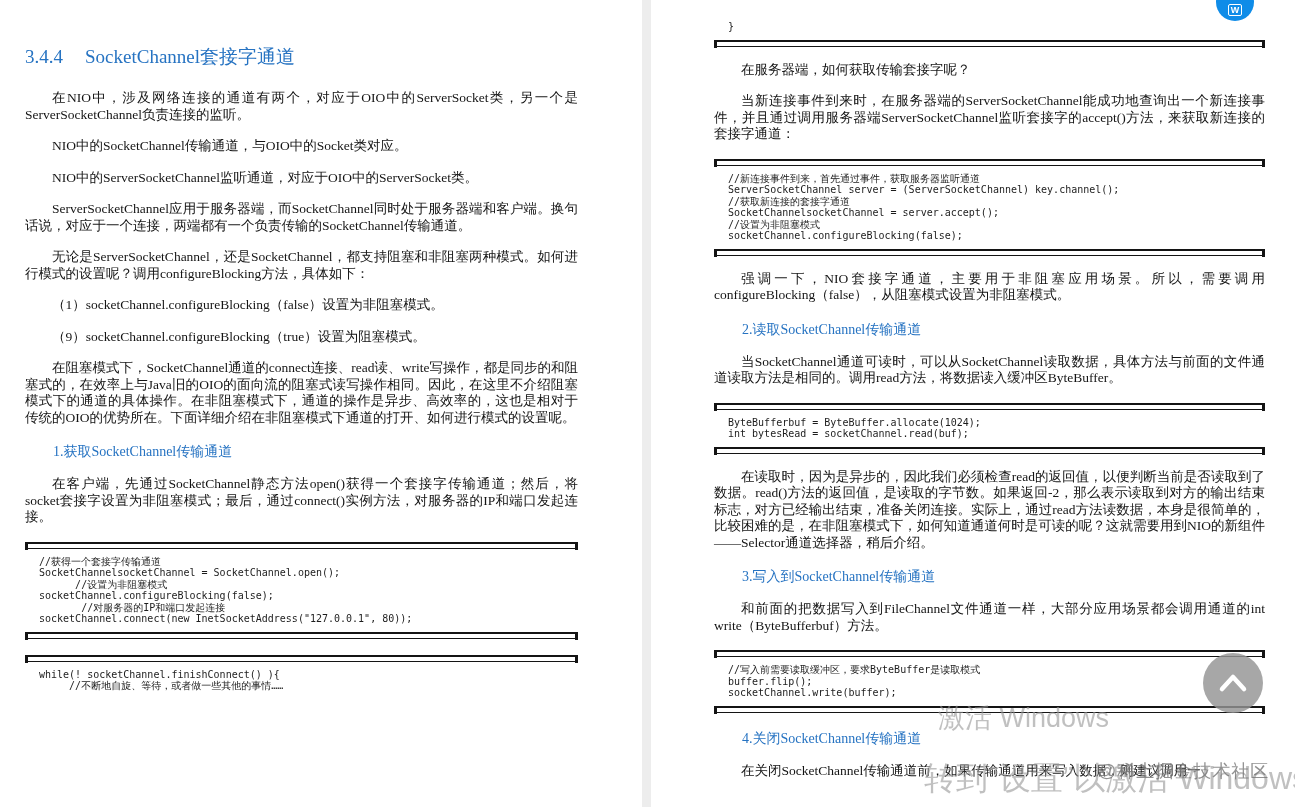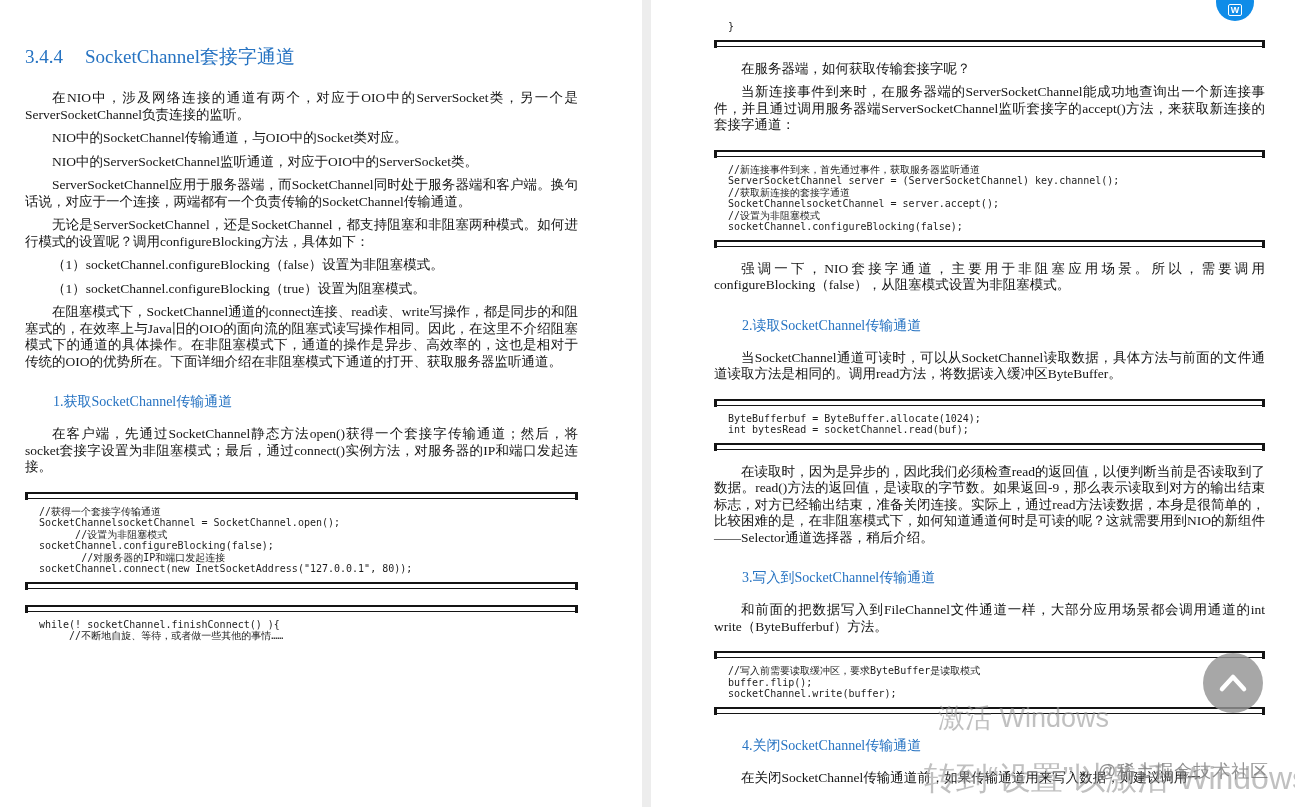--- a/index.html
+++ b/index.html
@@ -6,22 +6,22 @@
   body{
     width:1295px;height:807px;background:#ffffff;overflow:hidden;position:relative;
     font-family:"Liberation Serif","DejaVu Serif",serif;color:#141414;
   }
   .page-gap{position:absolute;left:642px;top:0;width:9px;height:807px;background:#ededed;}
   .col{position:absolute;top:0;height:807px;box-sizing:border-box;}
   .col-left{left:25px;width:553px;padding-top:44px;}
   .col-right{left:714px;width:551px;padding-top:14px;}
   h1.section{font-size:19px;font-weight:normal;color:#2673c2;margin:0 0 20px 0;}
   h1.section .num{margin-right:22px;}
-  p.body{font-size:13.5px;line-height:16.5px;margin:7px 0;text-indent:2em;text-align:justify;}
-  h2.sub{font-size:14px;font-weight:normal;color:#2673c2;margin:23px 0 15px 0;text-indent:2em;}
+  p.body{font-size:13.5px;line-height:16.5px;margin:15px 0;text-indent:2em;text-align:justify;}
+  h2.sub{font-size:14px;font-weight:normal;color:#2673c2;margin:17px 0 15px 0;text-indent:2em;}
   .codeblock{margin:16px 0 14px 0;}
   .rule{position:relative;height:4px;border-top:2px solid #141414;border-bottom:1px solid #141414;}
   .rule::before,.rule::after{content:"";position:absolute;top:-2px;width:3px;height:8px;background:#141414;}
   .rule::before{left:0;}
   .rule::after{right:0;}
   .codeblock pre{
     margin:5px 0;padding:2px 4px 2px 14px;
     font-family:"DejaVu Sans Mono","Liberation Mono",monospace;
     font-size:10px;line-height:11.5px;color:#1c1c1c;white-space:pre;
   }
@@ -54,22 +54,22 @@
 <div class="col col-left">
   <h1 class="section">
     <span class="num">3.4.4</span><span>SocketChannel套接字通道</span>
   </h1>
   <p class="body">在NIO中，涉及网络连接的通道有两个，对应于OIO中的ServerSocket类，另一个是ServerSocketChannel负责连接的监听。</p>
   <p class="body">NIO中的SocketChannel传输通道，与OIO中的Socket类对应。</p>
   <p class="body">NIO中的ServerSocketChannel监听通道，对应于OIO中的ServerSocket类。</p>
   <p class="body">ServerSocketChannel应用于服务器端，而SocketChannel同时处于服务器端和客户端。换句话说，对应于一个连接，两端都有一个负责传输的SocketChannel传输通道。</p>
   <p class="body">无论是ServerSocketChannel，还是SocketChannel，都支持阻塞和非阻塞两种模式。如何进行模式的设置呢？调用configureBlocking方法，具体如下：</p>
   <p class="body">（1）socketChannel.configureBlocking（false）设置为非阻塞模式。</p>
-  <p class="body">（1）socketChannel.configureBlocking（true）设置为阻塞模式。</p>
-  <p class="body">在阻塞模式下，SocketChannel通道的connect连接、read读、write写操作，都是同步的和阻塞式的，在效率上与Java旧的OIO的面向流的阻塞式读写操作相同。因此，在这里不介绍阻塞模式下的通道的具体操作。在非阻塞模式下，通道的操作是异步、高效率的，这也是相对于传统的OIO的优势所在。下面详细介绍在非阻塞模式下通道的打开、获取服务器监听通道。</p>
+  <p class="body">（9）socketChannel.configureBlocking（true）设置为阻塞模式。</p>
+  <p class="body">在阻塞模式下，SocketChannel通道的connect连接、read读、write写操作，都是同步的和阻塞式的，在效率上与Java旧的OIO的面向流的阻塞式读写操作相同。因此，在这里不介绍阻塞模式下的通道的具体操作。在非阻塞模式下，通道的操作是异步、高效率的，这也是相对于传统的OIO的优势所在。下面详细介绍在非阻塞模式下通道的打开、如何进行模式的设置呢。</p>
   <h2 class="sub">1.获取SocketChannel传输通道</h2>
   <p class="body">在客户端，先通过SocketChannel静态方法open()获得一个套接字传输通道；然后，将socket套接字设置为非阻塞模式；最后，通过connect()实例方法，对服务器的IP和端口发起连接。</p>
   <div class="codeblock">
     <div class="rule"></div>
     <pre>//获得一个套接字传输通道
 SocketChannelsocketChannel = SocketChannel.open();
       //设置为非阻塞模式
 socketChannel.configureBlocking(false);
        //对服务器的IP和端口发起连接
 socketChannel.connect(new InetSocketAddress("127.0.0.1", 80));</pre>
@@ -101,21 +101,21 @@
   </div>
   <p class="body">强调一下，NIO套接字通道，主要用于非阻塞应用场景。所以，需要调用configureBlocking（false），从阻塞模式设置为非阻塞模式。</p>
   <h2 class="sub">2.读取SocketChannel传输通道</h2>
   <p class="body">当SocketChannel通道可读时，可以从SocketChannel读取数据，具体方法与前面的文件通道读取方法是相同的。调用read方法，将数据读入缓冲区ByteBuffer。</p>
   <div class="codeblock">
     <div class="rule"></div>
     <pre>ByteBufferbuf = ByteBuffer.allocate(1024);
 int bytesRead = socketChannel.read(buf);</pre>
     <div class="rule"></div>
   </div>
-  <p class="body">在读取时，因为是异步的，因此我们必须检查read的返回值，以便判断当前是否读取到了数据。read()方法的返回值，是读取的字节数。如果返回-9，那么表示读取到对方的输出结束标志，对方已经输出结束，准备关闭连接。实际上，通过read方法读数据，本身是很简单的，比较困难的是，在非阻塞模式下，如何知道通道何时是可读的呢？这就需要用到NIO的新组件——Selector通道选择器，稍后介绍。</p>
+  <p class="body">在读取时，因为是异步的，因此我们必须检查read的返回值，以便判断当前是否读取到了数据。read()方法的返回值，是读取的字节数。如果返回-2，那么表示读取到对方的输出结束标志，对方已经输出结束，准备关闭连接。实际上，通过read方法读数据，本身是很简单的，比较困难的是，在非阻塞模式下，如何知道通道何时是可读的呢？这就需要用到NIO的新组件——Selector通道选择器，稍后介绍。</p>
   <h2 class="sub">3.写入到SocketChannel传输通道</h2>
   <p class="body">和前面的把数据写入到FileChannel文件通道一样，大部分应用场景都会调用通道的int write（ByteBufferbuf）方法。</p>
   <div class="codeblock">
     <div class="rule"></div>
     <pre>//写入前需要读取缓冲区，要求ByteBuffer是读取模式
 buffer.flip();
 socketChannel.write(buffer);</pre>
     <div class="rule"></div>
   </div>
   <h2 class="sub">4.关闭SocketChannel传输通道</h2>

